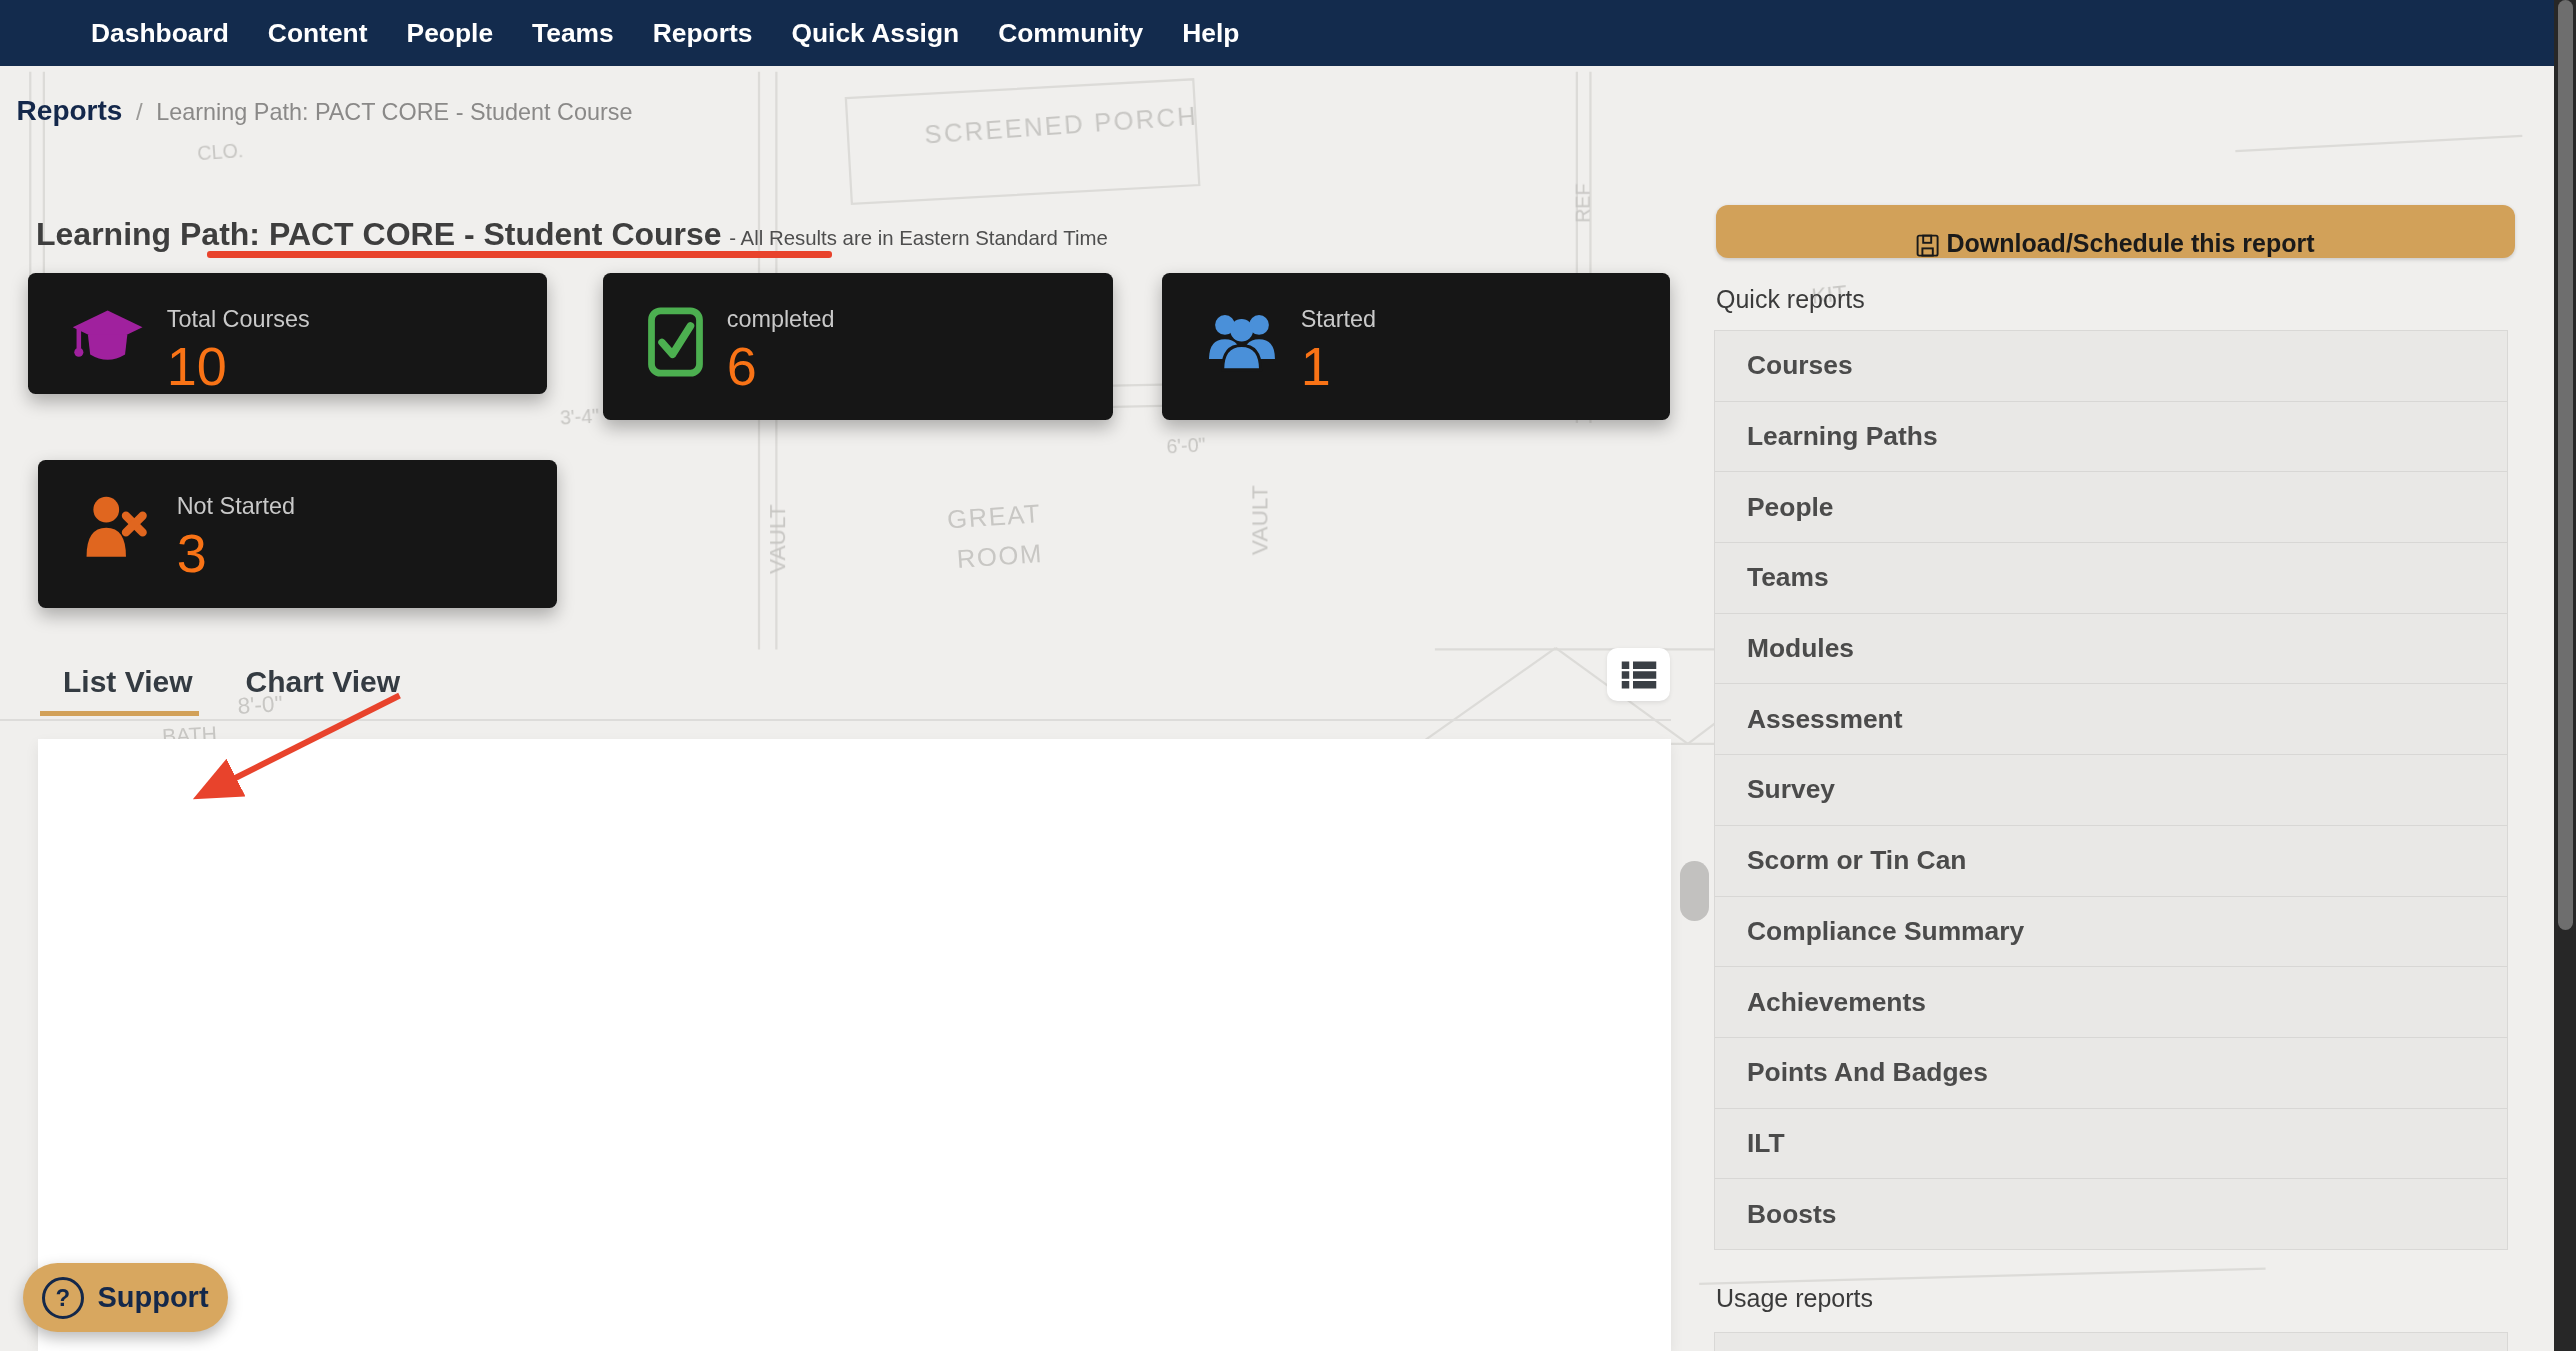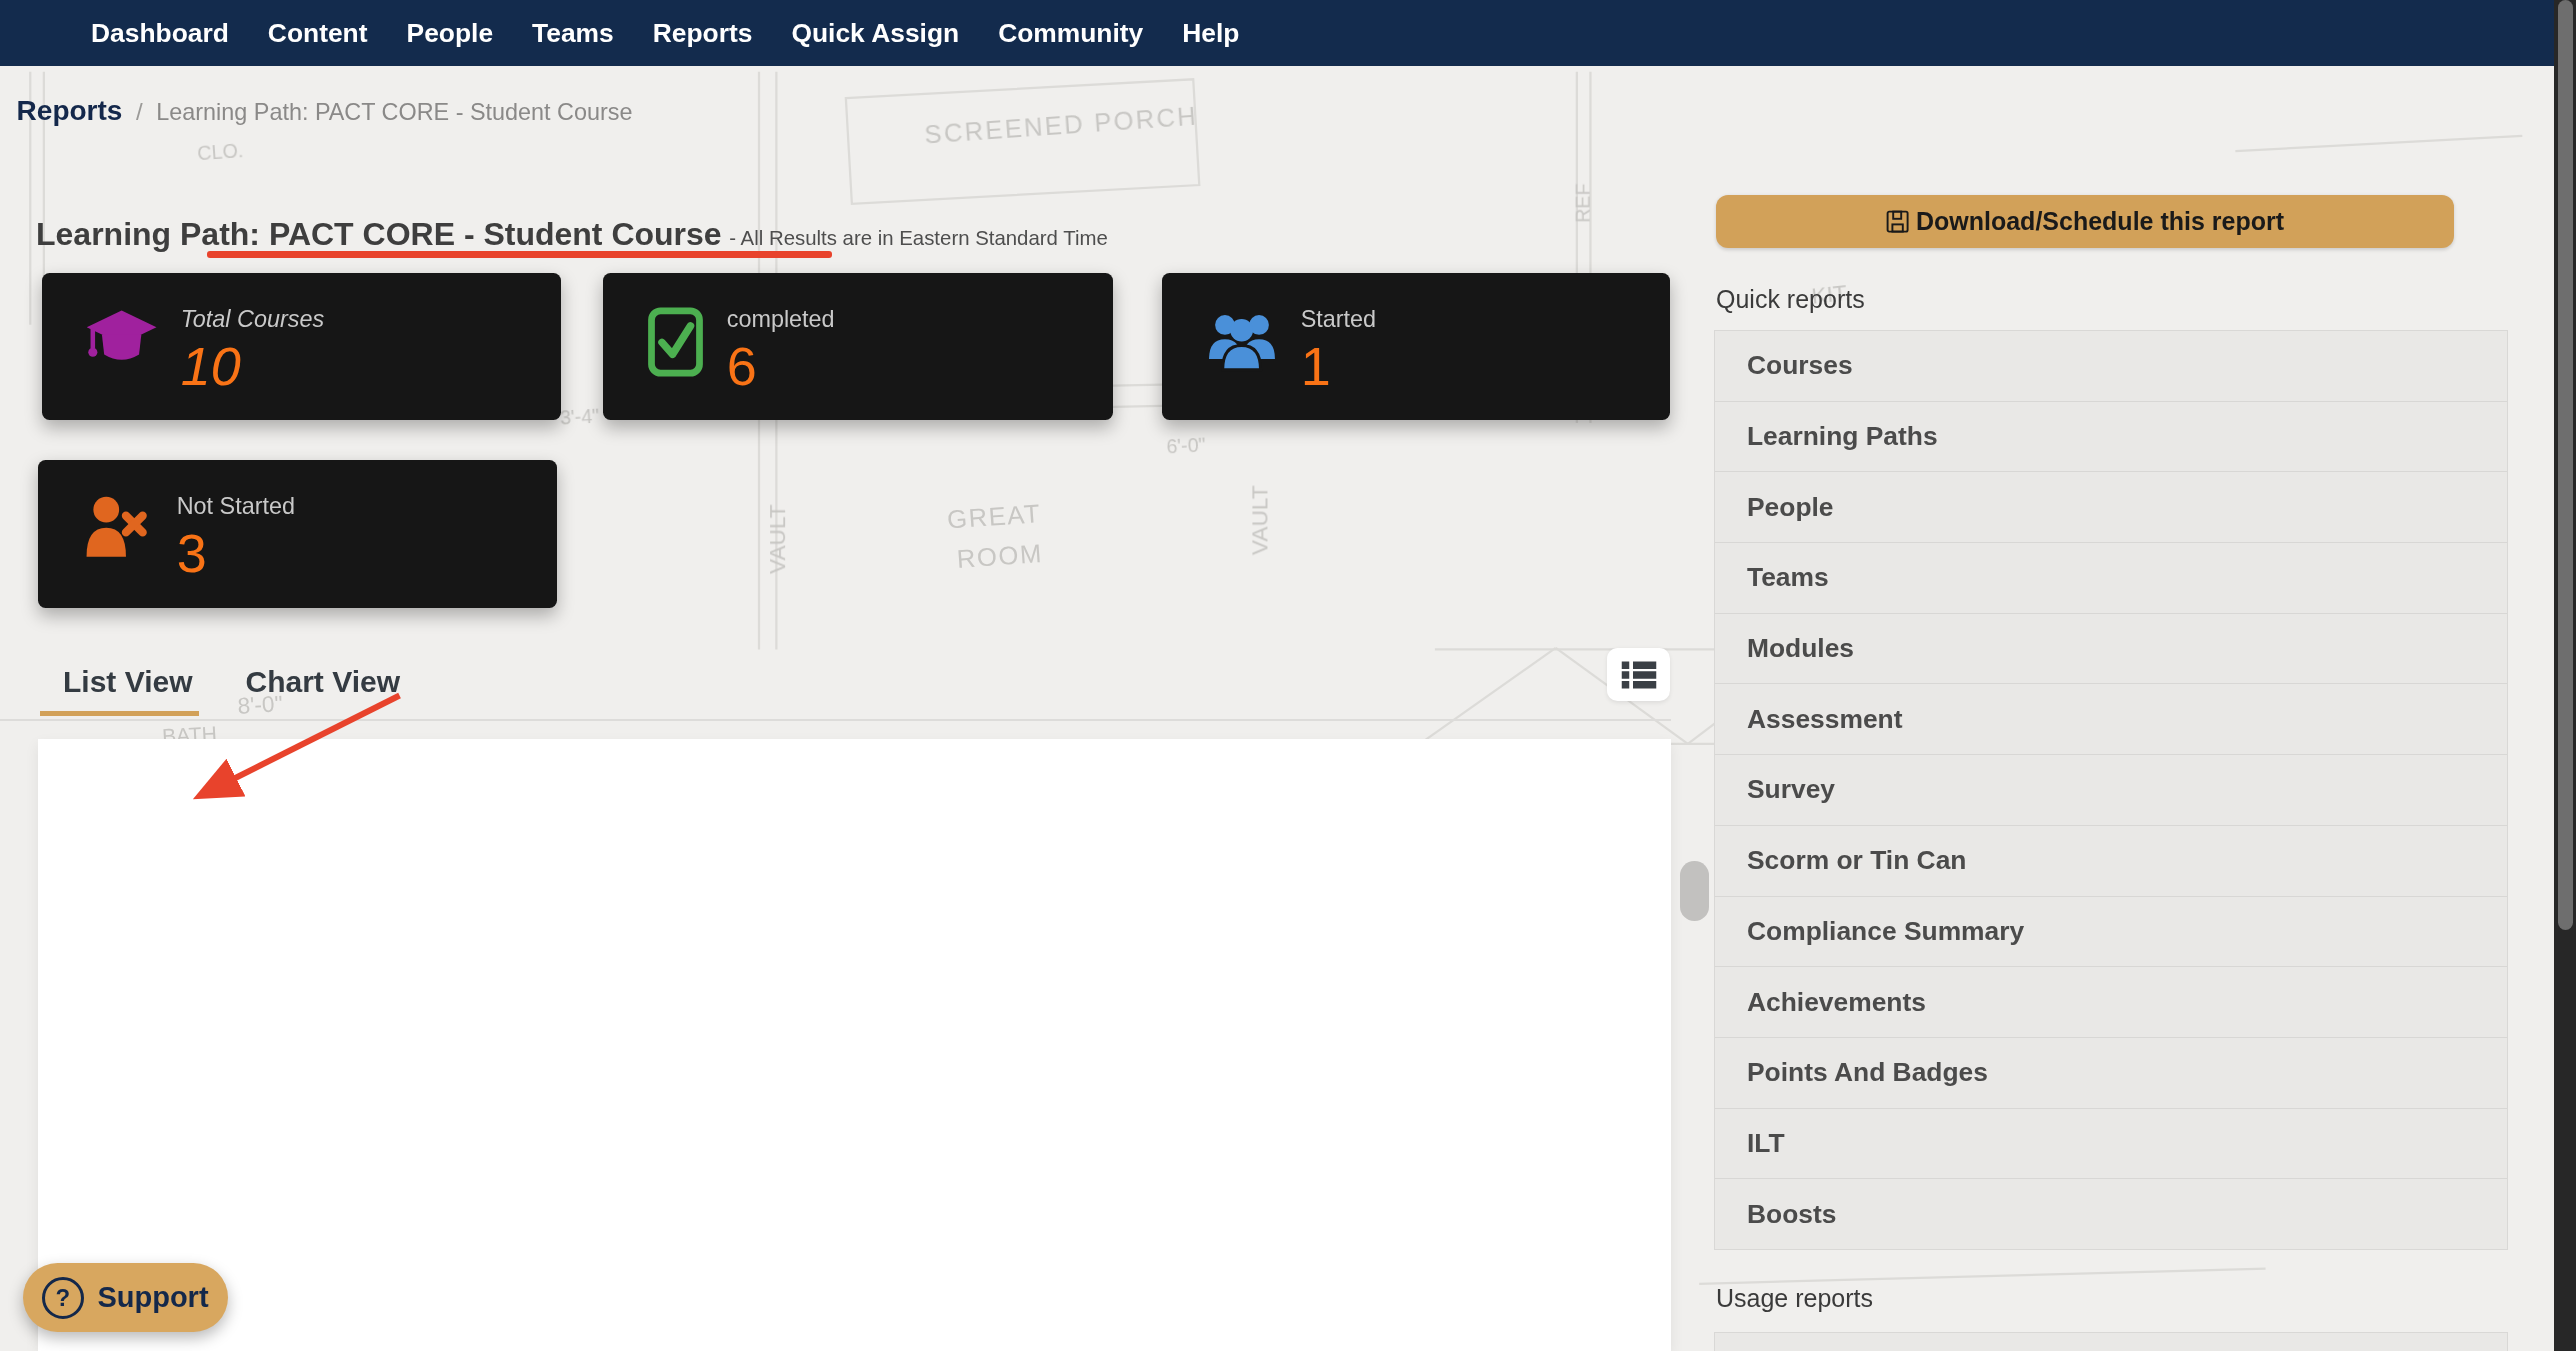--- a/index.html
+++ b/index.html
@@ -106,21 +106,21 @@
     <span class="crumb-sep">/</span>
     <span class="crumb-cur">Learning Path: PACT CORE - Student Course</span>
   </div>
 
   <div class="abs" style="left:36px;top:216px;display:flex;align-items:baseline;gap:7.6px;z-index:1;white-space:nowrap;">
     <span class="page-title">Learning Path: PACT CORE - Student Course</span>
     <span class="title-note">- All Results are in Eastern Standard Time</span>
   </div>
   <div class="abs title-underline" style="left:207px;top:251px;width:625px;z-index:1;"></div>
 
-  <div class="abs card" style="left:42px;top:273px;width:519px;height:147px;font-style:italic;">
+  <div class="abs card" style="left:28px;top:273px;width:519px;height:121px;">
     <svg width="72" height="72" viewBox="0 0 95 95">
       <polygon points="47,6 93,28 47,50 1,28" fill="#A0219E"></polygon>
       <path d="M21,38 L73,38 L70,64 Q47,78 24,64 Z" fill="#A0219E"></path>
       <line x1="9" y1="30" x2="9" y2="56" stroke="#A0219E" stroke-width="6"></line>
       <circle cx="9" cy="61" r="6" fill="#A0219E"></circle>
     </svg>
     <div class="txt">
       <div class="lbl">Total Courses</div>
       <div class="val">10</div>
     </div>
@@ -197,21 +197,21 @@
     
     
     
     
     
     
   </div>
 
   <div class="abs inner-thumb"></div>
 
-  <div class="abs dl-btn" style="left:1716px;top:195px;width:738px;height:53px;z-index:1;">
+  <div class="abs dl-btn" style="left:1716px;top:205px;width:799px;height:53px;z-index:1;align-items:flex-end;">
     <svg width="24" height="24" viewBox="0 0 30 30">
       <g fill="none" stroke="#1A1A1A" stroke-width="2.4">
         <rect x="2" y="2" width="25" height="25" rx="2"></rect>
         <rect x="9" y="2" width="10" height="9"></rect>
         <rect x="8" y="18" width="13" height="9"></rect>
       </g>
     </svg>
     <span>Download/Schedule this report</span>
   </div>
 

